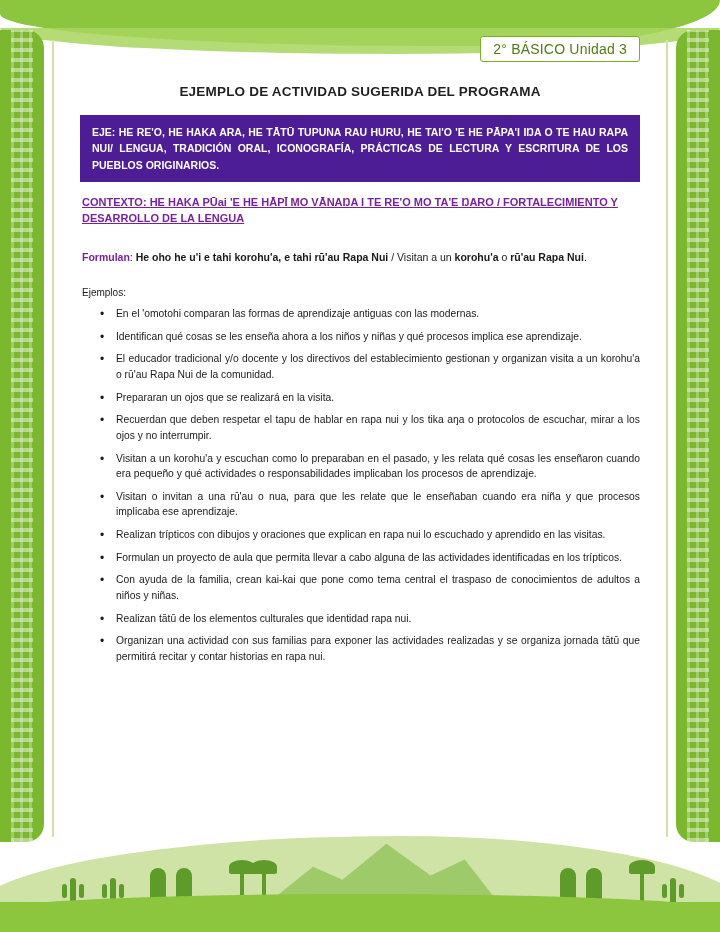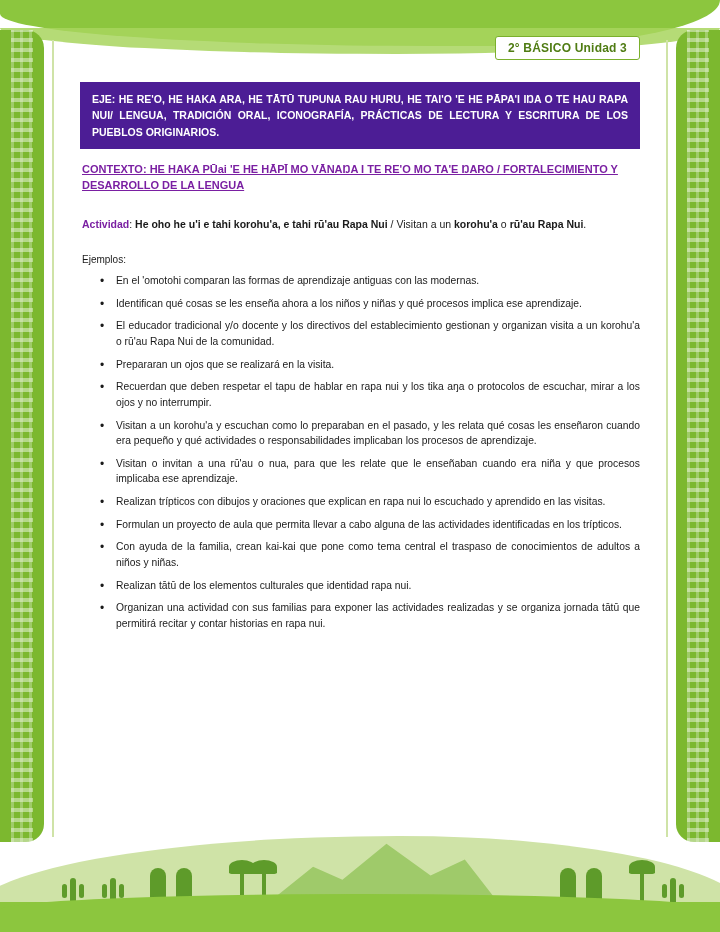--- a/index.html
+++ b/index.html
@@ -172,22 +172,22 @@
 
   .badge-row {
     display: flex;
     justify-content: flex-end;
     margin-bottom: 22px;
   }
   .unit-badge {
     background: #ffffff;
     border: 1px solid #7ab02c;
     color: #4f7c13;
-    font-size: 12px;
-    font-weight: bold;
+    font-size: 14px;
+    font-weight: normal;
     padding: 4px 12px;
     border-radius: 3px;
     letter-spacing: .2px;
   }
 
   .doc-title {
     text-align: center;
     font-size: 13.5px;
     font-weight: bold;
     color: #231f20;
@@ -288,27 +288,28 @@
     <div class="grass"></div>
   </div>
 </div>
 
 <div class="content">
 
   <div class="badge-row">
     <span class="unit-badge">2° BÁSICO Unidad 3</span>
   </div>
 
+  <div class="doc-title">EJEMPLO DE ACTIVIDAD SUGERIDA DEL PROGRAMA</div>
 
   <div class="eje-box">EJE: HE RE'O, HE HAKA ARA, HE TĀTŪ TUPUNA RAU HURU, HE TAI'O 'E HE PĀPA'I IŊA O TE HAU RAPA NUI/ LENGUA, TRADICIÓN ORAL, ICONOGRAFÍA, PRÁCTICAS DE LECTURA Y ESCRITURA DE LOS PUEBLOS ORIGINARIOS.</div>
 
   <div class="contexto">CONTEXTO: HE HAKA PŪai 'E HE HĀPĪ MO VĀNAŊA I TE RE'O MO TA'E ŊARO / FORTALECIMIENTO Y DESARROLLO DE LA LENGUA</div>
 
   <p class="actividad">
-    <span class="lbl">Actividad</span><span>: </span><b>He oho he u'i e tahi korohu'a, e tahi rū'au Rapa Nui</b><span> / </span><span>Visitan a un </span><b>korohu'a</b><span> o </span><b>rū'au Rapa Nui</b><span>.</span>
+    <span class="lbl">Formulan</span><span>: </span><b>He oho he u'i e tahi korohu'a, e tahi rū'au Rapa Nui</b><span> / </span><span>Visitan a un </span><b>korohu'a</b><span> o </span><b>rū'au Rapa Nui</b><span>.</span>
   </p>
 
   <div class="ejemplos-label">Ejemplos:</div>
 
   <ul class="examples" id="examples-list">
       <li>En el <b>'omotohi</b> comparan las formas de aprendizaje antiguas con las modernas.</li>
       <li>Identifican qué cosas se les enseña ahora a los niños y niñas y qué procesos implica ese aprendizaje.</li>
       <li>El educador tradicional y/o docente y los directivos del establecimiento gestionan y organizan visita a un <b>korohu'a</b> o <b>rū'au Rapa Nui</b> de la comunidad.</li>
       <li>Prepararan un <b>ojos</b> que se realizará en la visita.</li>
       <li>Recuerdan que deben respetar el <b>tapu</b> de hablar en <b>rapa nui</b> y los <b>tika aŋa</b> o protocolos de escuchar, mirar a los ojos y no interrumpir.</li>

